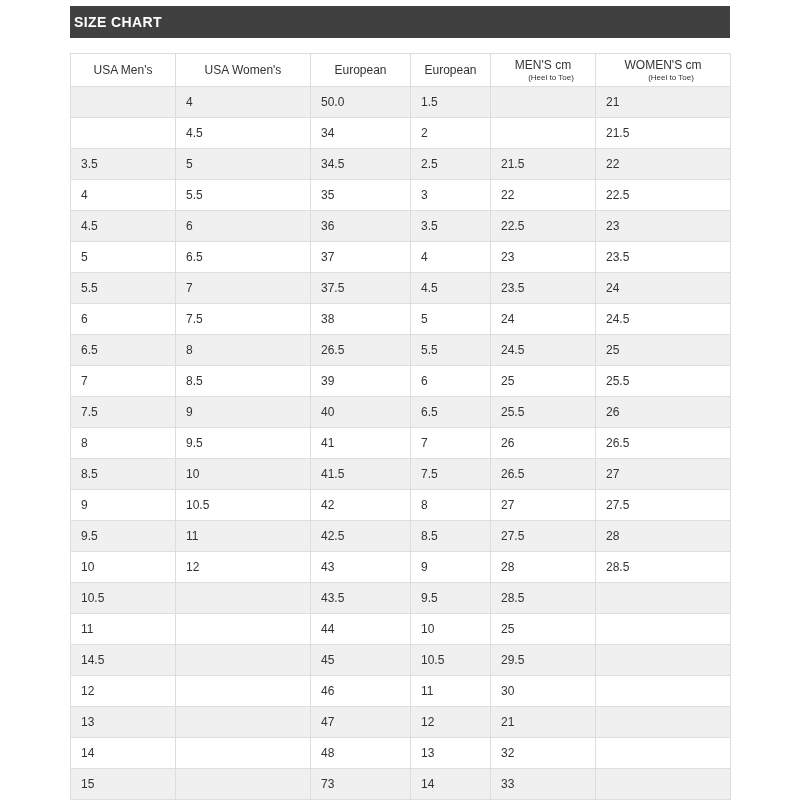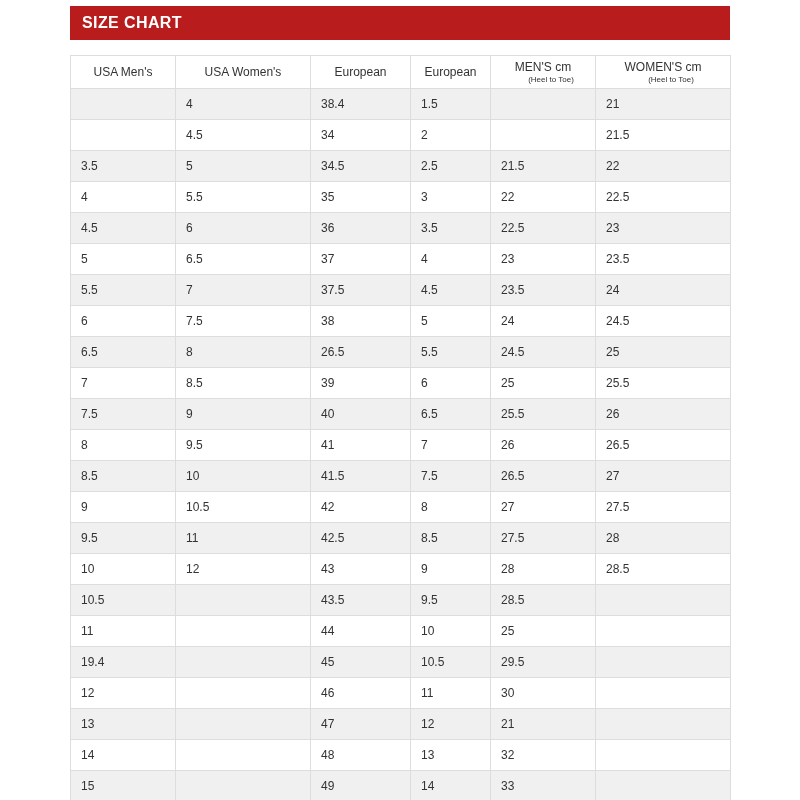--- a/index.html
+++ b/index.html
@@ -6,26 +6,26 @@
   html, body {
     background: #ffffff;
     width: 800px;
     font-family: "Liberation Sans", sans-serif;
   }
   .wrap {
     width: 660px;
     margin: 6px auto 0;
   }
   .title-bar {
-    background: #b91c1c;
+    background: #404040;
     color: #ffffff;
-    font-size: 16px;
+    font-size: 14px;
     font-weight: bold;
     letter-spacing: 0.4px;
-    padding: 8px 12px;
+    padding: 8px 4px;
     text-transform: uppercase;
   }
   table.size-chart {
     width: 100%;
     border-collapse: collapse;
     table-layout: fixed;
     margin-top: 15px;
     font-size: 12px;
     color: #333333;
   }
@@ -101,21 +101,21 @@
         <th>
           <span class="col-label">WOMEN'S cm</span>
           <span class="col-sub">(Heel to Toe)</span>
         </th>
       </tr>
     </thead>
     <tbody>
         <tr>
           <td></td>
           <td>4</td>
-          <td>38.4</td>
+          <td>50.0</td>
           <td>1.5</td>
           <td></td>
           <td>21</td>
         </tr>
         <tr>
           <td></td>
           <td>4.5</td>
           <td>34</td>
           <td>2</td>
           <td></td>
@@ -243,21 +243,21 @@
         </tr>
         <tr>
           <td>11</td>
           <td></td>
           <td>44</td>
           <td>10</td>
           <td>25</td>
           <td></td>
         </tr>
         <tr>
-          <td>19.4</td>
+          <td>14.5</td>
           <td></td>
           <td>45</td>
           <td>10.5</td>
           <td>29.5</td>
           <td></td>
         </tr>
         <tr>
           <td>12</td>
           <td></td>
           <td>46</td>
@@ -277,21 +277,21 @@
           <td>14</td>
           <td></td>
           <td>48</td>
           <td>13</td>
           <td>32</td>
           <td></td>
         </tr>
         <tr>
           <td>15</td>
           <td></td>
-          <td>49</td>
+          <td>73</td>
           <td>14</td>
           <td>33</td>
           <td></td>
         </tr>
         <tr>
           <td>16</td>
           <td></td>
           <td>50</td>
           <td>15</td>
           <td>34</td>

